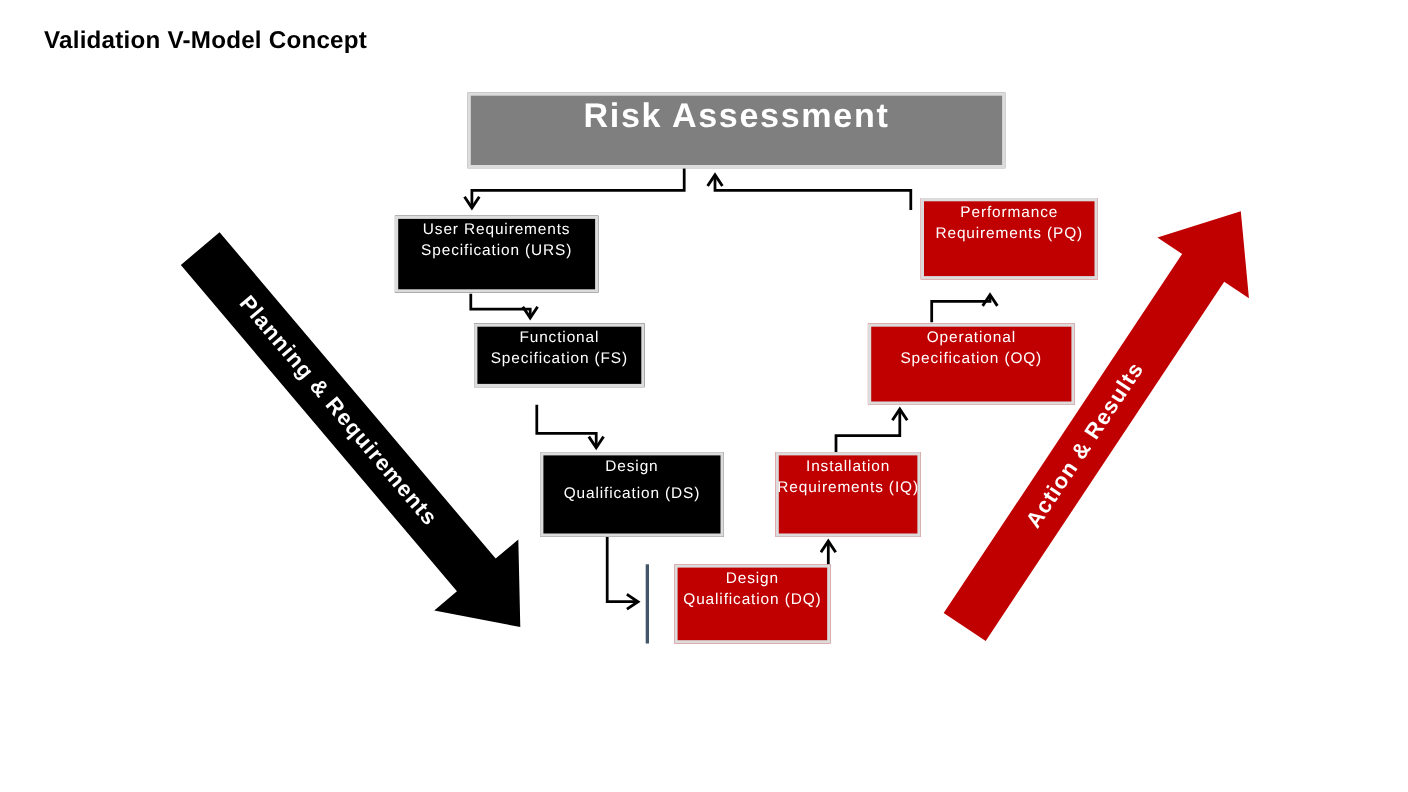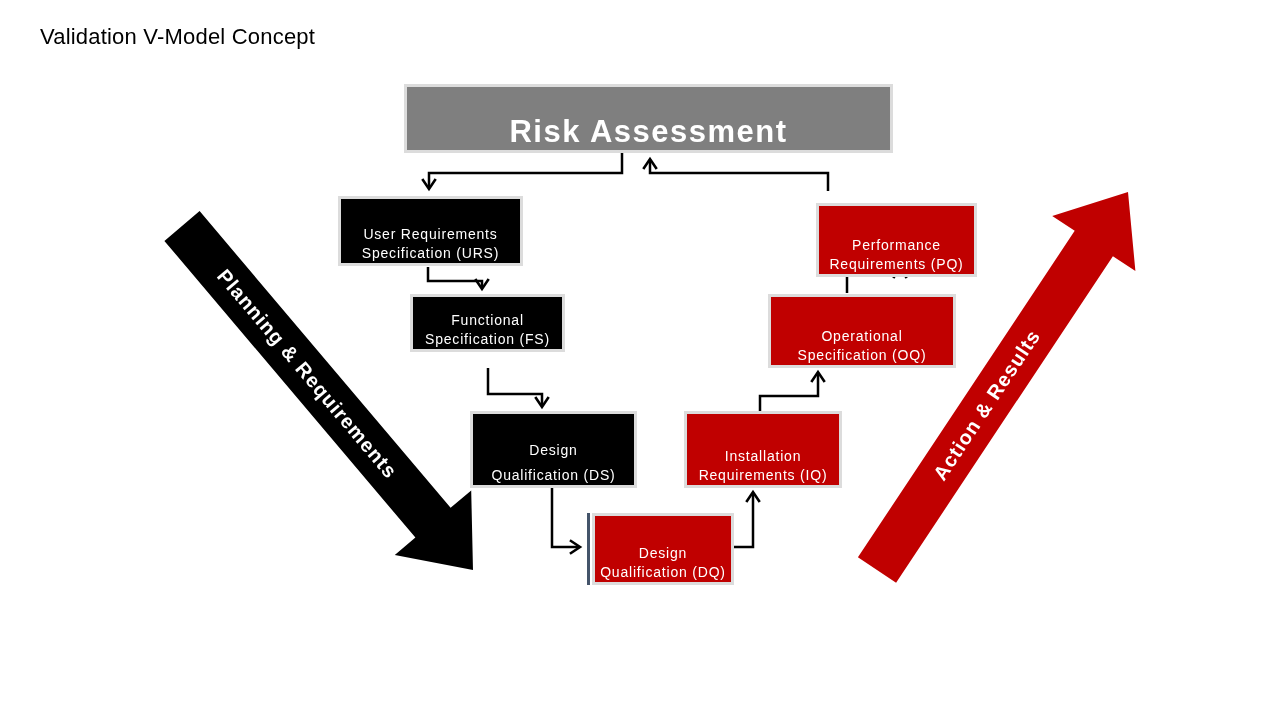--- a/index.html
+++ b/index.html
@@ -2,27 +2,27 @@
 <html><head>
 <meta charset="utf-8">
 <style>
   html,body{margin:0;padding:0;background:#ffffff;}
   .canvas{
     position:relative;width:1280px;height:720px;background:#ffffff;overflow:hidden;
     font-family:"Liberation Sans", sans-serif;
   }
   .page-title{
     position:absolute;left:40px;top:24px;
-    font-size:22px;font-weight:400;color:#000000;letter-spacing:0.2px;
+    font-size:22px;font-weight:700;color:#000000;letter-spacing:0.2px;
   }
   .svg-layer{position:absolute;left:0;top:0;width:1280px;height:720px;}
   .box{
     position:absolute;box-sizing:border-box;border:3px solid #dcdcdc;
-    display:flex;flex-direction:column;align-items:center;justify-content:flex-end;
-    color:#ffffff;text-align:center;
+    display:flex;flex-direction:column;align-items:center;justify-content:flex-start;
+    color:#ffffff;text-align:center;margin-left:21px;
   }
   .box .box-line{font-size:14px;letter-spacing:0.8px;line-height:1.35;white-space:nowrap;}
   .box.spec{background:#000000;}
   .box.qual{background:#c00000;}
   .box.risk{
     background:#7f7f7f;font-size:31px;font-weight:700;letter-spacing:1.5px;
   }
   .accent-bar{position:absolute;background:#44546a;}
   .arrow-label{
     position:absolute;color:#ffffff;font-weight:700;font-size:20px;letter-spacing:1px;
@@ -76,31 +76,31 @@
     <div class="box-line" style="margin-bottom:6px;">Design</div>
     <div class="box-line">Qualification (DS)</div>
   </div>
 
   <div class="accent-bar" style="left:587px;top:513px;width:3px;height:72px;"></div>
   <div class="box qual" style="left:592px;top:513px;width:142px;height:72px;">
     <div class="box-line">Design</div>
     <div class="box-line">Qualification (DQ)</div>
   </div>
 
-  <div class="box qual" style="left:684px;top:411px;width:158px;height:77px;">
+  <div class="box qual" style="left:684px;top:411px;width:132px;height:77px;">
     <div class="box-line">Installation</div>
     <div class="box-line">Requirements (IQ)</div>
   </div>
 
   <div class="box qual" style="left:768px;top:294px;width:188px;height:74px;">
     <div class="box-line">Operational</div>
     <div class="box-line">Specification (OQ)</div>
   </div>
 
-  <div class="box qual" style="left:816px;top:203px;width:161px;height:74px;">
+  <div class="box qual" style="left:816px;top:180px;width:161px;height:74px;">
     <div class="box-line">Performance</div>
     <div class="box-line">Requirements (PQ)</div>
   </div>
 
   <div class="arrow-label planning">Planning &amp; Requirements</div>
   <div class="arrow-label action">Action &amp; Results</div>
 
 </div>
 
 </body></html>

